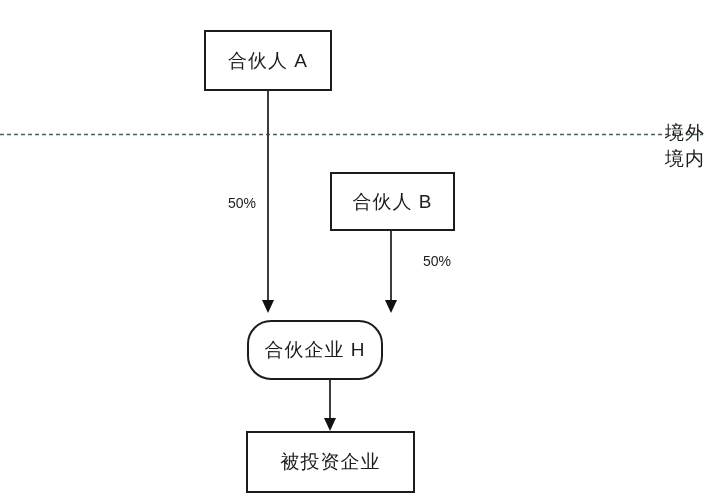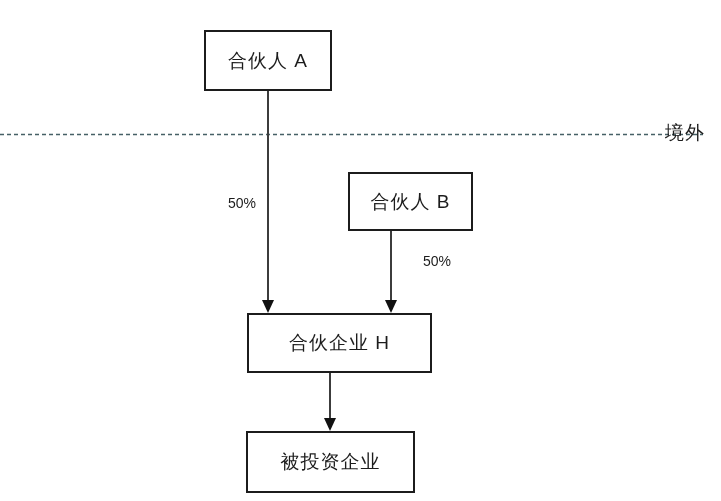--- a/index.html
+++ b/index.html
@@ -18,22 +18,22 @@
     border: 2px solid #1c1c1c;
     background: #ffffff;
     display: flex;
     align-items: center;
     justify-content: center;
     font-size: 19px;
     letter-spacing: 1px;
     z-index: 2;
   }
   .box-partner-a   { left: 204px; top: 30px;  width: 128px; height: 61px; }
-  .box-partner-b   { left: 348px; top: 172px; width: 125px; height: 59px; }
-  .box-partnership { left: 247px; top: 313px; width: 185px; height: 60px; }
+  .box-partner-b   { left: 330px; top: 172px; width: 125px; height: 59px; }
+  .box-partnership { left: 247px; top: 320px; width: 136px; height: 60px; border-radius: 24px; }
   .box-investee    { left: 246px; top: 431px; width: 169px; height: 62px; }
   .edge-label {
     position: absolute;
     font-size: 14px;
     text-align: right;
     z-index: 3;
   }
   .pct-a { left: 204px; top: 195px; width: 52px; }
   .pct-b { left: 399px; top: 253px; width: 52px; }
   .region-label {
@@ -88,14 +88,15 @@
   <div class="node-box box-investee">
     <span>被投资企业</span>
   </div>
 
   <div class="edge-label pct-a">50%</div>
 
   <div class="edge-label pct-b">50%</div>
 
   <div class="region-label offshore">境外</div>
 
+  <div class="region-label onshore">境内</div>
 
 </div>
 
 </body></html>

